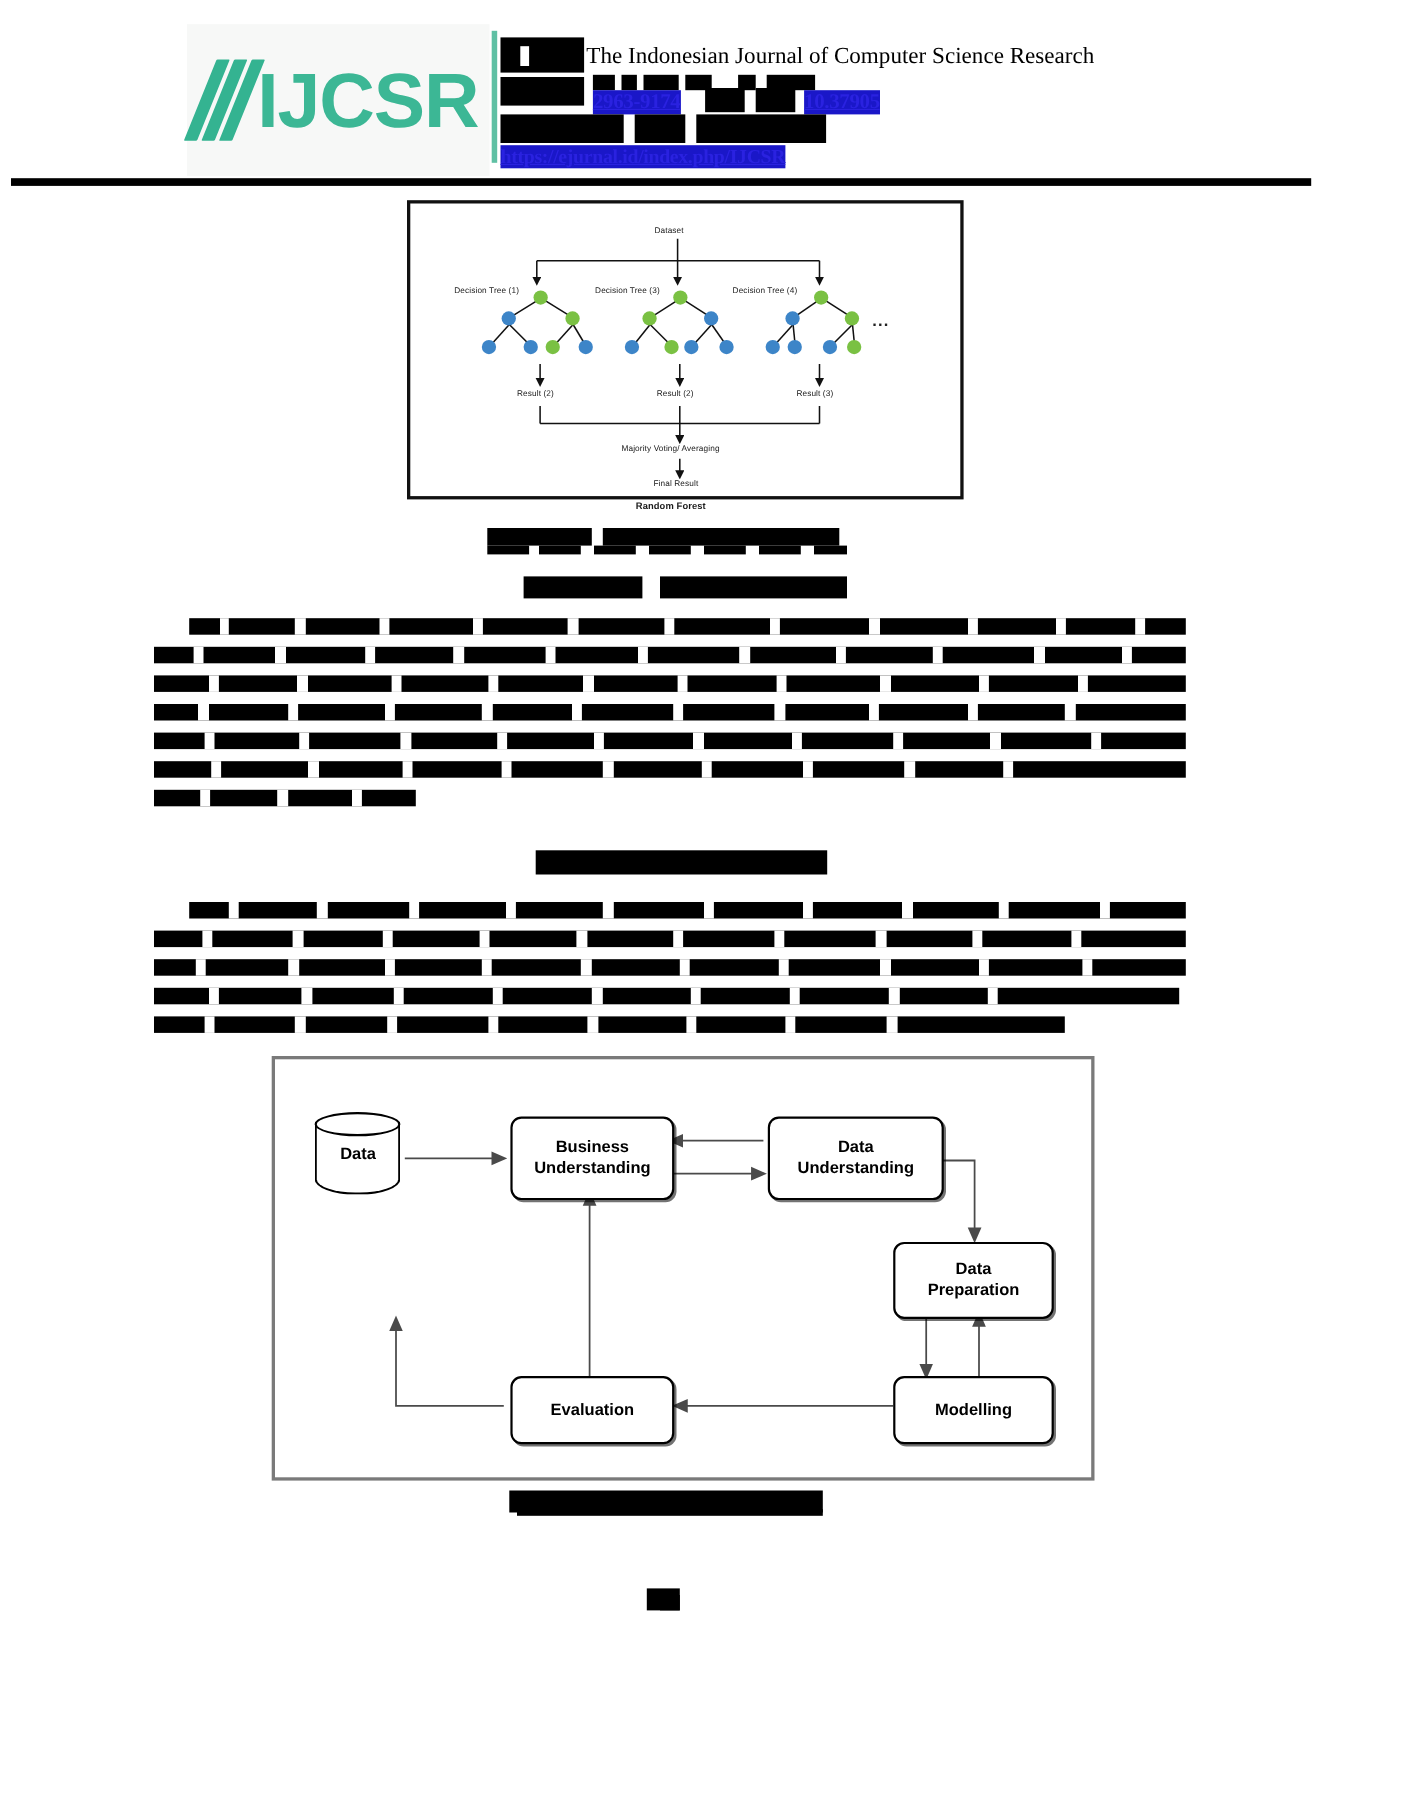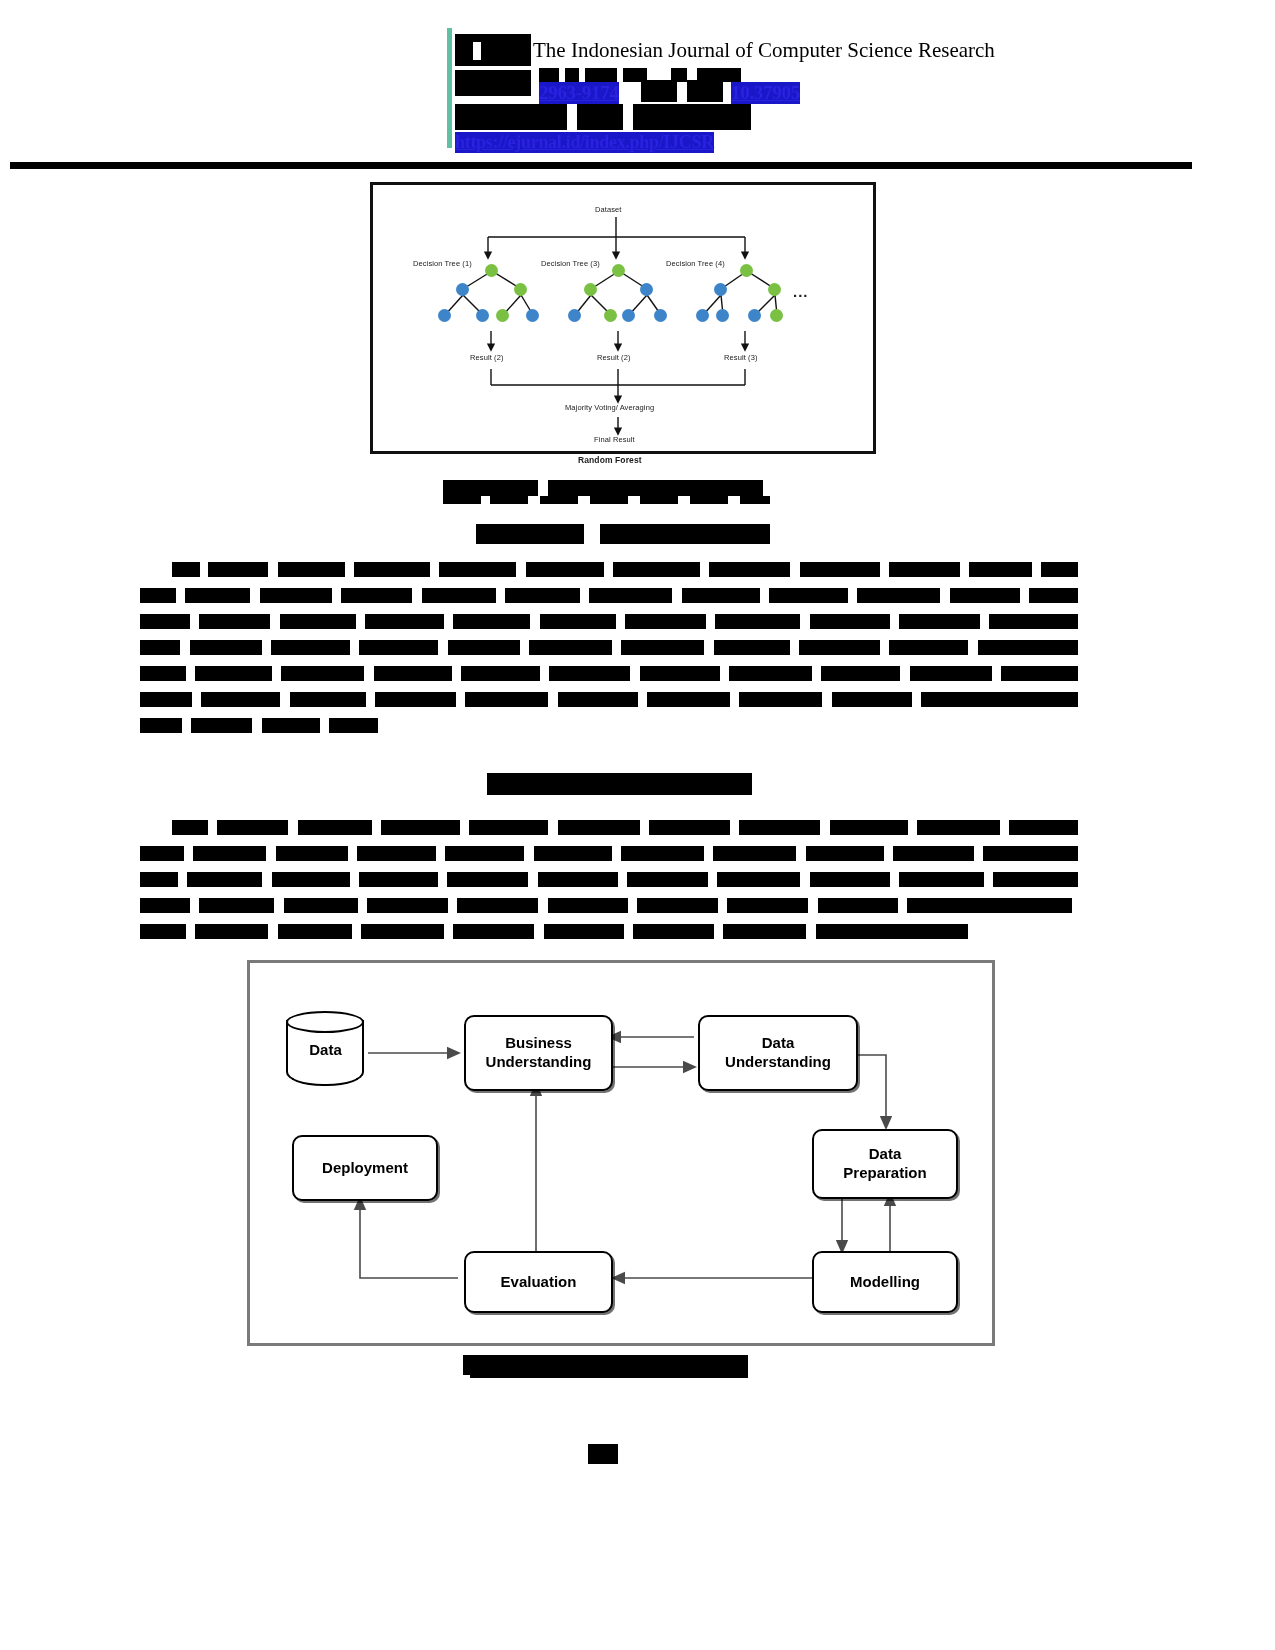--- a/index.html
+++ b/index.html
@@ -210,20 +210,30 @@
   }
   .fig2-svg { position: absolute; left: 0; top: 0; }
 
   .footer-redact { position: absolute; background: #000; }
 </style>
 </head>
 <body>
 
 <div class="page-header">
 
+  <div class="logo-box">
+    <div class="logo-mark">
+      <span class="logo-slashes">
+        <i></i>
+          <i></i>
+          <i></i>
+      </span>
+      <span class="logo-text">IJCSR</span>
+    </div>
+  </div>
   <div class="logo-divider"></div>
 
   <div class="header-right">
 
     <span class="redact" style="left:0px; top:4px; width:76px; height:32px;"></span>
     <span class="redact" style="left:0px; top:40px; width:76px; height:26px;"></span>
     <span class="redact" style="left:18px; top:12px; width:8px; height:18px; background:#fff;"></span>
 
     <div class="journal-title">The Indonesian Journal of Computer Science Research</div>
 
@@ -545,23 +555,20 @@
   </div>
 
   <div class="cd-box" style="left:562px; top:288px; width:142px; height:58px;">
     <span>Modelling</span>
   </div>
 
   <div class="cd-box" style="left:214px; top:288px; width:145px; height:58px;">
     <span>Evaluation</span>
   </div>
 
-  <div class="cd-box" style="left:42px; top:172px; width:142px; height:62px;">
-    <span>Deployment</span>
-  </div>
 </div>
 
 <div>
   <span class="caption-redact" style="left:463px; top:1355px; width:285px; height:20px;"></span>
   <span class="caption-redact" style="left:470px; top:1372px; width:278px; height:6px;"></span>
 </div>
 
 <div>
   <span class="footer-redact" style="left:588px; top:1444px; width:30px; height:20px;"></span>
   <span class="footer-redact" style="left:600px; top:1450px; width:18px; height:14px;"></span>

